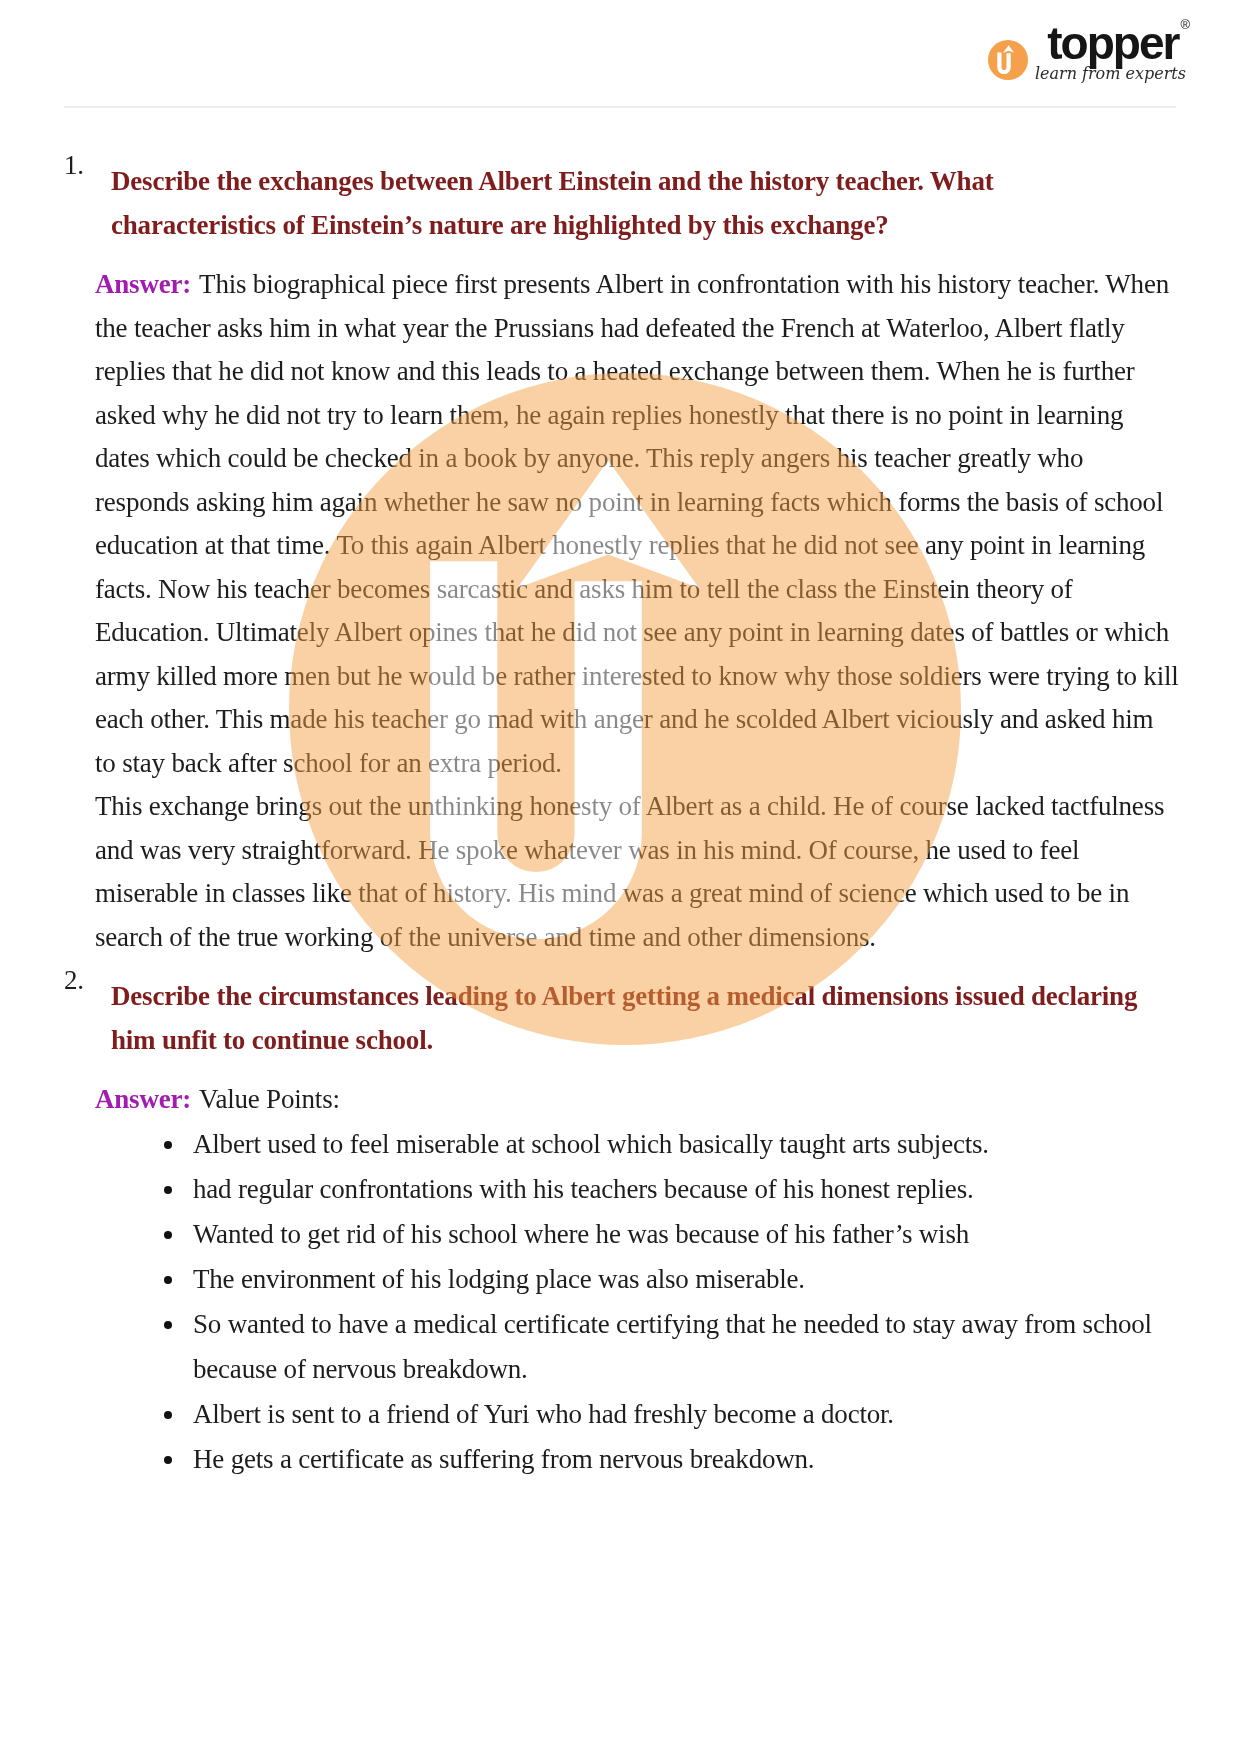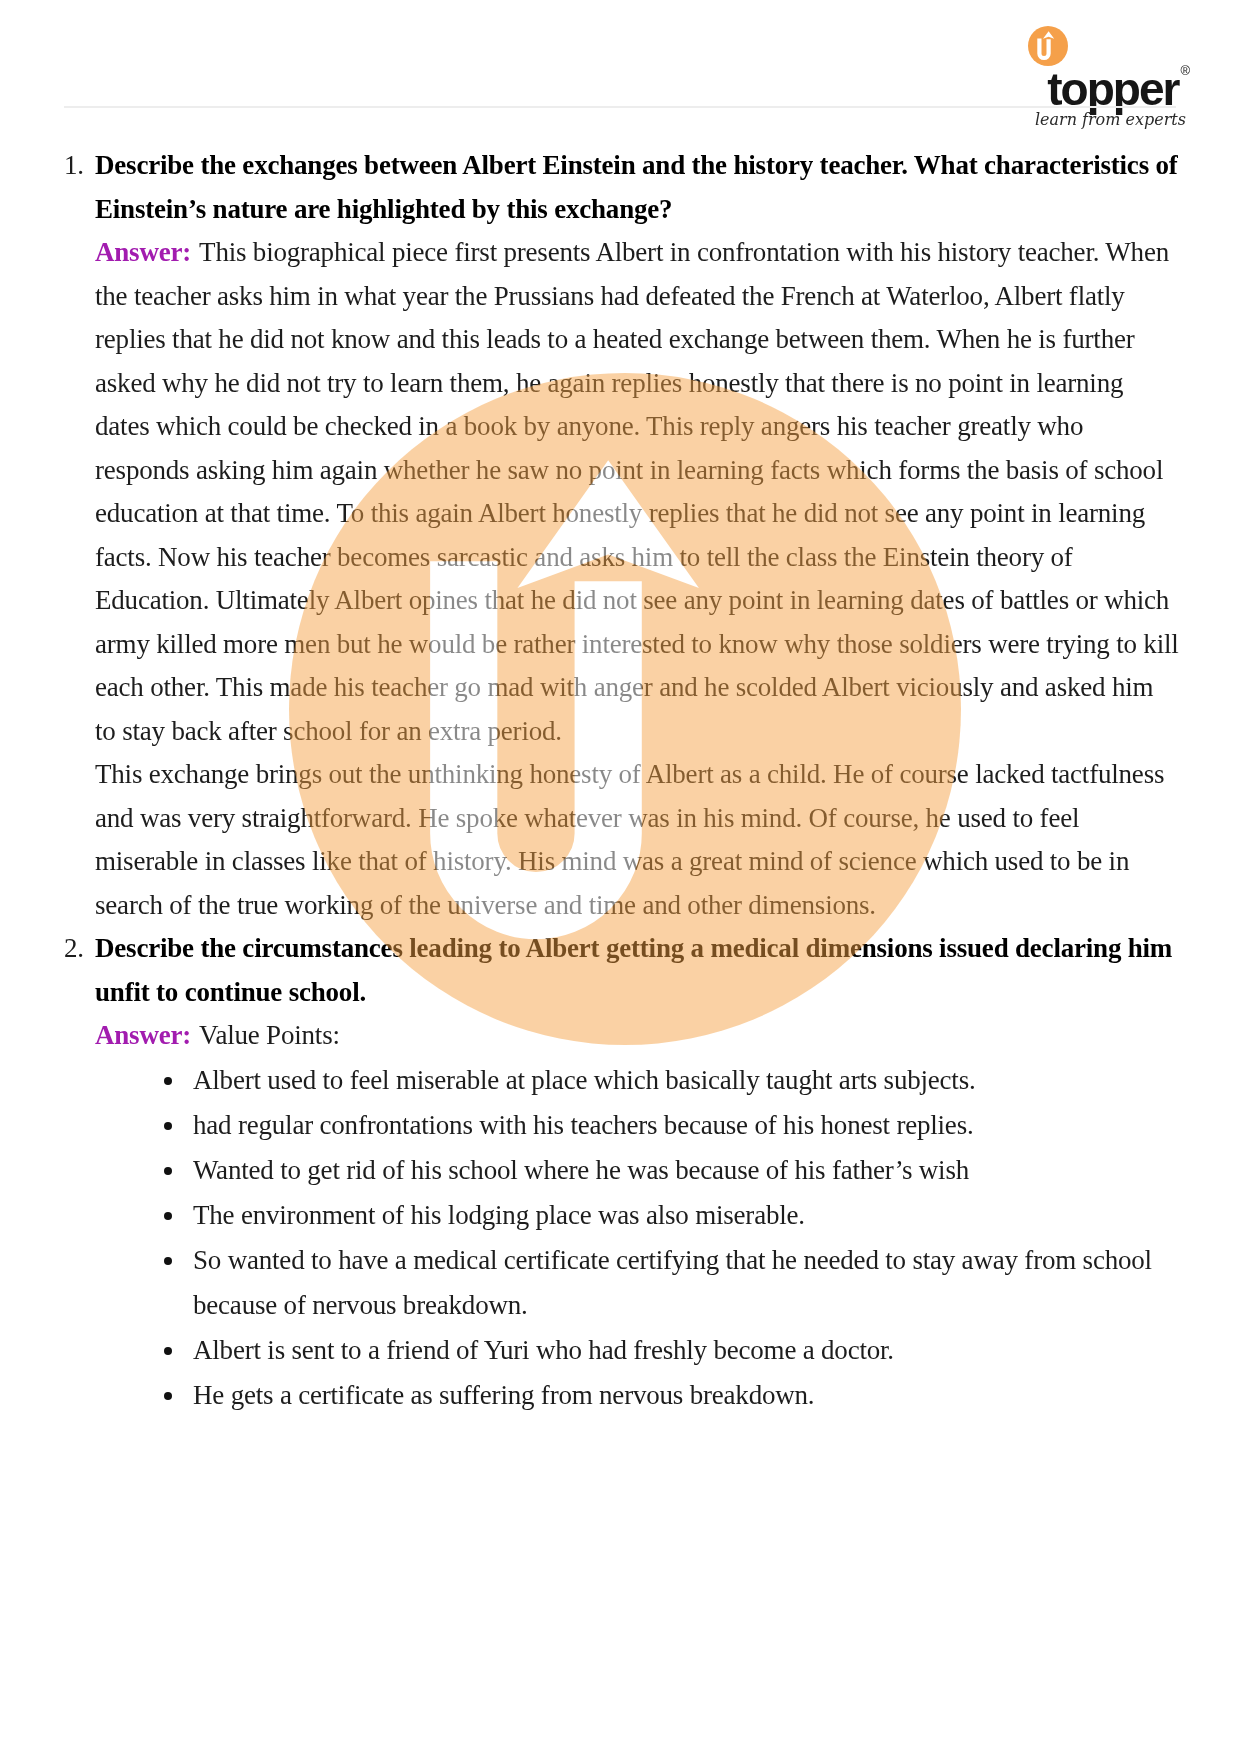--- a/index.html
+++ b/index.html
@@ -12,22 +12,21 @@
     font-family:"Liberation Serif", serif;
     color:#1d1d1d;
   }
 
   
   .brand{
     position:absolute;
     top:20px;
     right:50px;
     display:flex;
-    align-items:flex-start;
-    flex-direction:column;
+    align-items:flex-end;
   }
   .brand-icon{width:40px;height:40px;margin-top:6px;}
   .brand-col{display:flex;flex-direction:column;align-items:flex-end;margin-left:7px;}
   .brand-line{display:flex;align-items:flex-start;}
   .brand-word{
     font-family:"Liberation Sans", sans-serif;
     font-weight:700;
     font-size:46px;
     line-height:46px;
     letter-spacing:-2px;
@@ -83,23 +82,23 @@
     line-height:43.5px;
     letter-spacing:-0.2px;
   }
   .qa{display:grid;grid-template-columns:31px 1fr;}
   .qnum{
     font-size:27px;
     color:#1d1d1d;
   }
   .qbody{min-width:0;}
   .qtitle{
-    margin:0;
+    margin:16px;
     font-weight:700;
-    color:#000000;
+    color:#7f1d1d;
   }
   .answer{margin:0;}
   .answer-label{font-weight:700;color:#a21caf;margin-right:8px;}
   ul.points{
     list-style:none;
     margin:0;
     padding:0 0 0 67px;
   }
   ul.points li{
     position:relative;
@@ -159,21 +158,21 @@
     </section>
 
     <section class="qa">
       <div class="qnum">2.</div>
       <div class="qbody">
         <p class="qtitle">Describe the circumstances leading to Albert getting a medical dimensions issued declaring him unfit to continue school.</p>
         <p class="answer">
           <span class="answer-label">Answer:</span><span>Value Points:</span>
         </p>
         <ul class="points">
-          <li>Albert used to feel miserable at place which basically taught arts subjects.</li>
+          <li>Albert used to feel miserable at school which basically taught arts subjects.</li>
           <li>had regular confrontations with his teachers because of his honest replies.</li>
           <li>Wanted to get rid of his school where he was because of his father’s wish</li>
           <li>The environment of his lodging place was also miserable.</li>
           <li>So wanted to have a medical certificate certifying that he needed to stay away from school because of nervous breakdown.</li>
           <li>Albert is sent to a friend of Yuri who had freshly become a doctor.</li>
           <li>He gets a certificate as suffering from nervous breakdown.</li>
         </ul>
       </div>
     </section>
 

